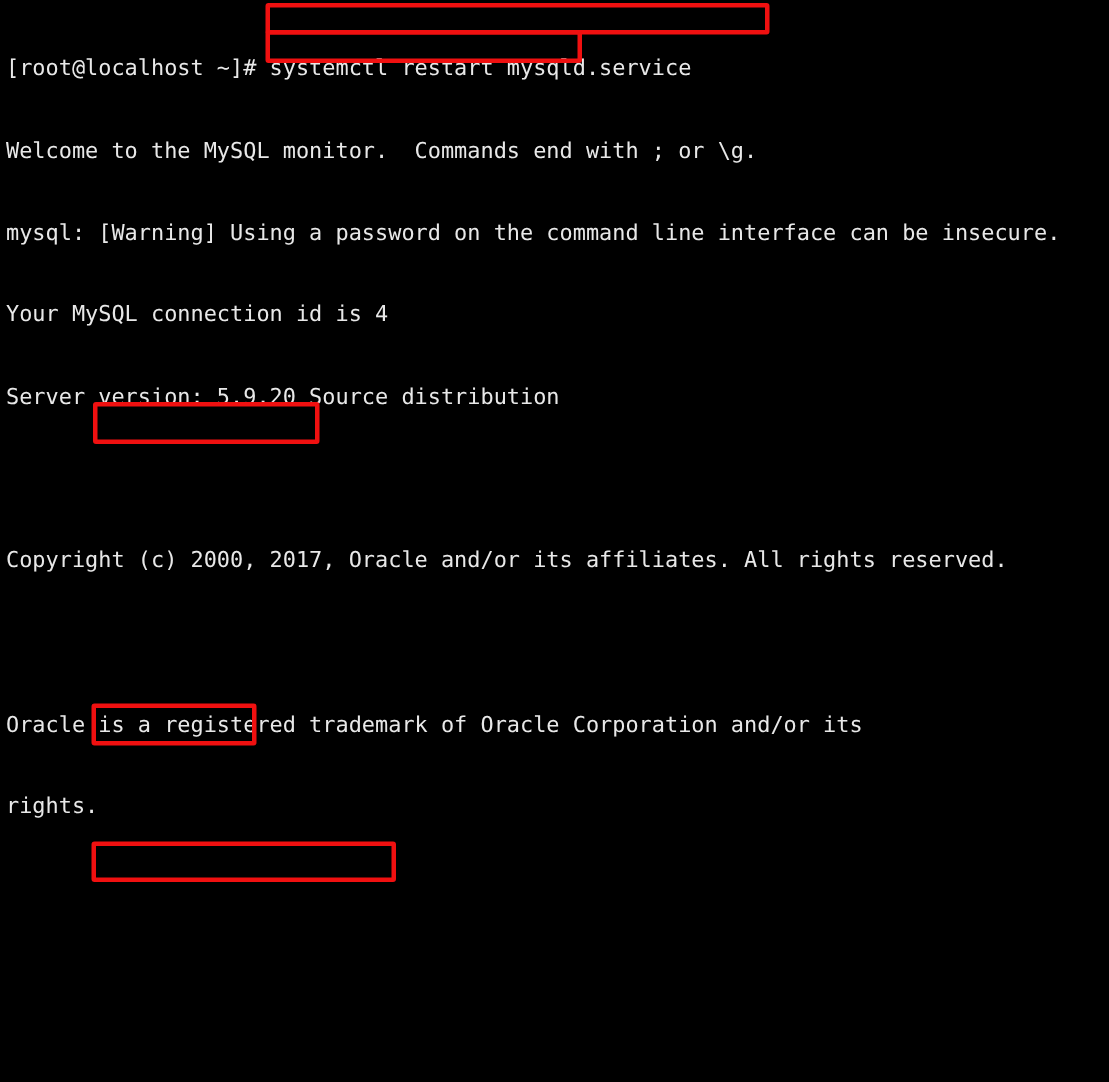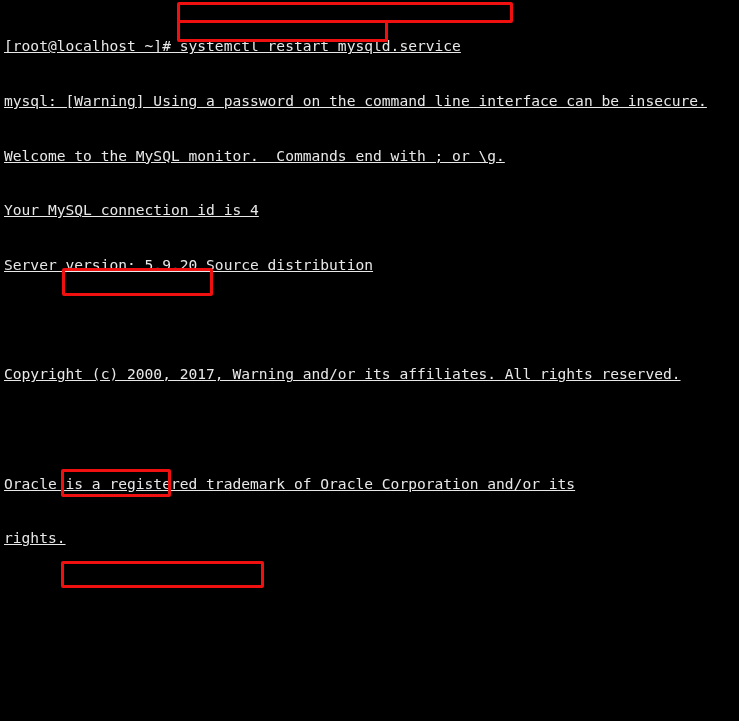--- a/index.html
+++ b/index.html
@@ -26,43 +26,42 @@
     top: 1px;
     white-space: pre;
     font-family: "DejaVu Sans Mono", "Liberation Mono", monospace;
     font-size: 14.6px;
     line-height: 18.22px;
     color: #e8e8e8;
   }
   .line {
     height: 18.22px;
     white-space: pre;
-    text-decoration: underline;
   }
   .highlight-box {
     position: absolute;
     border: 3px solid #f01010;
     border-radius: 2px;
     box-sizing: border-box;
     pointer-events: none;
   }
 </style>
 </head>
 <body>
 
 <div id="terminal">
 
   <div id="screen">
     <div class="line">[root@localhost ~]# systemctl restart mysqld.service</div>
+    <div class="line">Welcome to the MySQL monitor.  Commands end with ; or \g.</div>
     <div class="line">mysql: [Warning] Using a password on the command line interface can be insecure.</div>
-    <div class="line">Welcome to the MySQL monitor.  Commands end with ; or \g.</div>
     <div class="line">Your MySQL connection id is 4</div>
     <div class="line">Server version: 5.9.20 Source distribution</div>
     <div class="line"></div>
-    <div class="line">Copyright (c) 2000, 2017, Warning and/or its affiliates. All rights reserved.</div>
+    <div class="line">Copyright (c) 2000, 2017, Oracle and/or its affiliates. All rights reserved.</div>
     <div class="line"></div>
     <div class="line">Oracle is a registered trademark of Oracle Corporation and/or its</div>
     <div class="line">rights.</div>
     <div class="line"></div>
     
     
     
     
     
     

